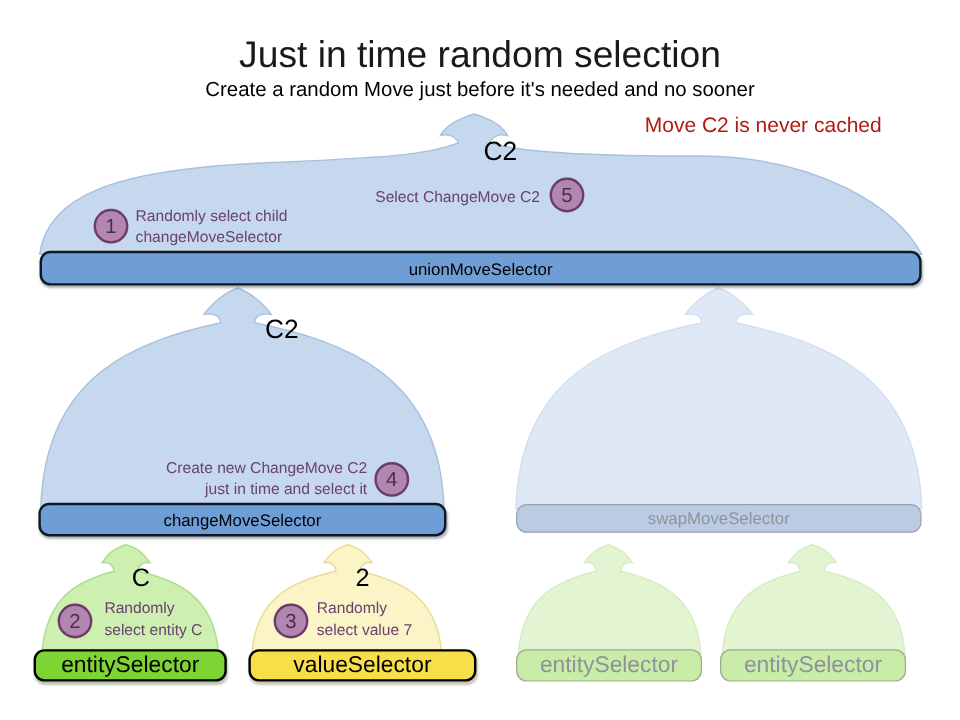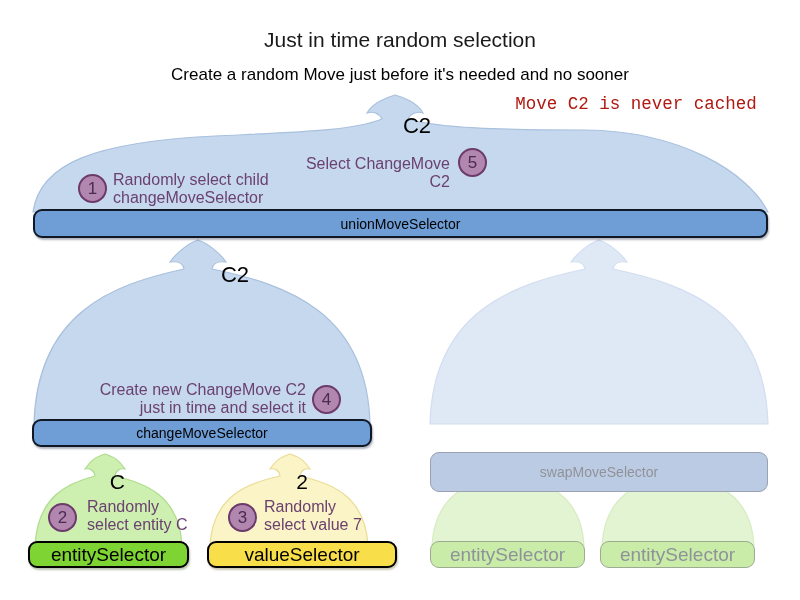--- a/index.html
+++ b/index.html
@@ -7,43 +7,43 @@
        font-family:"Liberation Sans","DejaVu Sans",sans-serif;color:#000;}
   .canvas{position:absolute;inset:0;}
   svg.shapes{position:absolute;left:0;top:0;}
   .m-blue{fill:var(--mound_blue);stroke:var(--mound_blue_stroke);stroke-width:1.2;}
   .m-blue-faded{fill:var(--mound_blue_faded);stroke:var(--mound_blue_faded_stroke);stroke-width:1.2;}
   .m-green{fill:var(--mound_green);stroke:var(--mound_green_stroke);stroke-width:1.2;}
   .m-green-faded{fill:var(--mound_green_faded);stroke:var(--mound_green_faded_stroke);stroke-width:1.2;}
   .m-yellow{fill:var(--mound_yellow);stroke:var(--mound_yellow_stroke);stroke-width:1.2;}
 
   .title{position:absolute;left:0;right:0;top:28px;text-align:center;
-         font-size:21px;color:var(--title_text);}
+         font-size:31px;color:var(--title_text);}
   .subtitle{position:absolute;left:0;right:0;top:65px;text-align:center;font-size:17px;}
   .note{position:absolute;left:505px;top:94px;width:262px;text-align:center;
-        font-size:17.5px;color:var(--note_red);font-family:Liberation Mono, monospace;}
+        font-size:17.5px;color:var(--note_red);}
 
   .bar{position:absolute;box-sizing:border-box;display:flex;align-items:center;
        justify-content:center;border-radius:9px;font-size:14px;white-space:nowrap;}
   .bar.blue{background:var(--bar_blue);border:2px solid var(--bar_dark_border);
             color:#000;box-shadow:1px 2px 2px rgba(30,40,70,.35);}
   .bar.faded-blue{background:var(--bar_blue_faded);border:1.5px solid var(--bar_faded_border);
             color:var(--faded_text);}
   .bar.green{background:var(--bar_green);border:2px solid #000;color:#000;font-size:19px;
             box-shadow:1px 2px 2px rgba(30,60,0,.3);}
   .bar.yellow{background:var(--bar_yellow);border:2px solid #000;color:#000;font-size:19px;
             box-shadow:1px 2px 2px rgba(80,70,0,.3);}
   .bar.faded-green{background:var(--bar_green_faded);border:1.5px solid var(--bar_green_faded_border);
             color:var(--faded_text);font-size:19px;}
 
   .step-circle{position:absolute;width:29px;height:29px;border-radius:50%;box-sizing:border-box;
        background:var(--circle_fill);border:2px solid var(--circle_border);
        color:var(--circle_text);display:flex;align-items:center;justify-content:center;
        font-size:17px;}
-  .step-text{position:absolute;color:var(--step_text);font-size:16px;line-height:18px;}
+  .step-text{position:absolute;color:var(--step_text);font-size:13px;line-height:18px;}
   .right{text-align:right;}
   .move-label{position:absolute;font-size:22px;color:#000;text-align:right;}
   .small-move{font-size:21px;}
 </style>
 </head>
 <body>
 
 <div class="canvas">
 
   <svg class="shapes" width="800" height="600" viewBox="0 0 800 600">
@@ -86,19 +86,19 @@
   <div class="step-text right" style="left:98px;top:381px;width:208px;">
     <div>Create new ChangeMove C2</div>
     <div>just in time and select it</div>
   </div>
   <div class="step-text right" style="left:290px;top:155px;width:160px;">
     <div>Select ChangeMove C2</div>
   </div>
 
   <div class="bar blue" style="left:33px;top:209px;width:735px;height:29px;">unionMoveSelector</div>
   <div class="bar blue" style="left:32px;top:419px;width:340px;height:28px;">changeMoveSelector</div>
-  <div class="bar faded-blue" style="left:430px;top:420px;width:338px;height:40px;margin-top:32px;">swapMoveSelector</div>
+  <div class="bar faded-blue" style="left:430px;top:420px;width:338px;height:24px;">swapMoveSelector</div>
   <div class="bar green" style="left:28px;top:541px;width:161px;height:27px;">entitySelector</div>
   <div class="bar yellow" style="left:207px;top:541px;width:190px;height:27px;">valueSelector</div>
   <div class="bar faded-green" style="left:430px;top:541px;width:155px;height:27px;">entitySelector</div>
   <div class="bar faded-green" style="left:600px;top:541px;width:155px;height:27px;">entitySelector</div>
 
 </div>
 
 </body></html>

